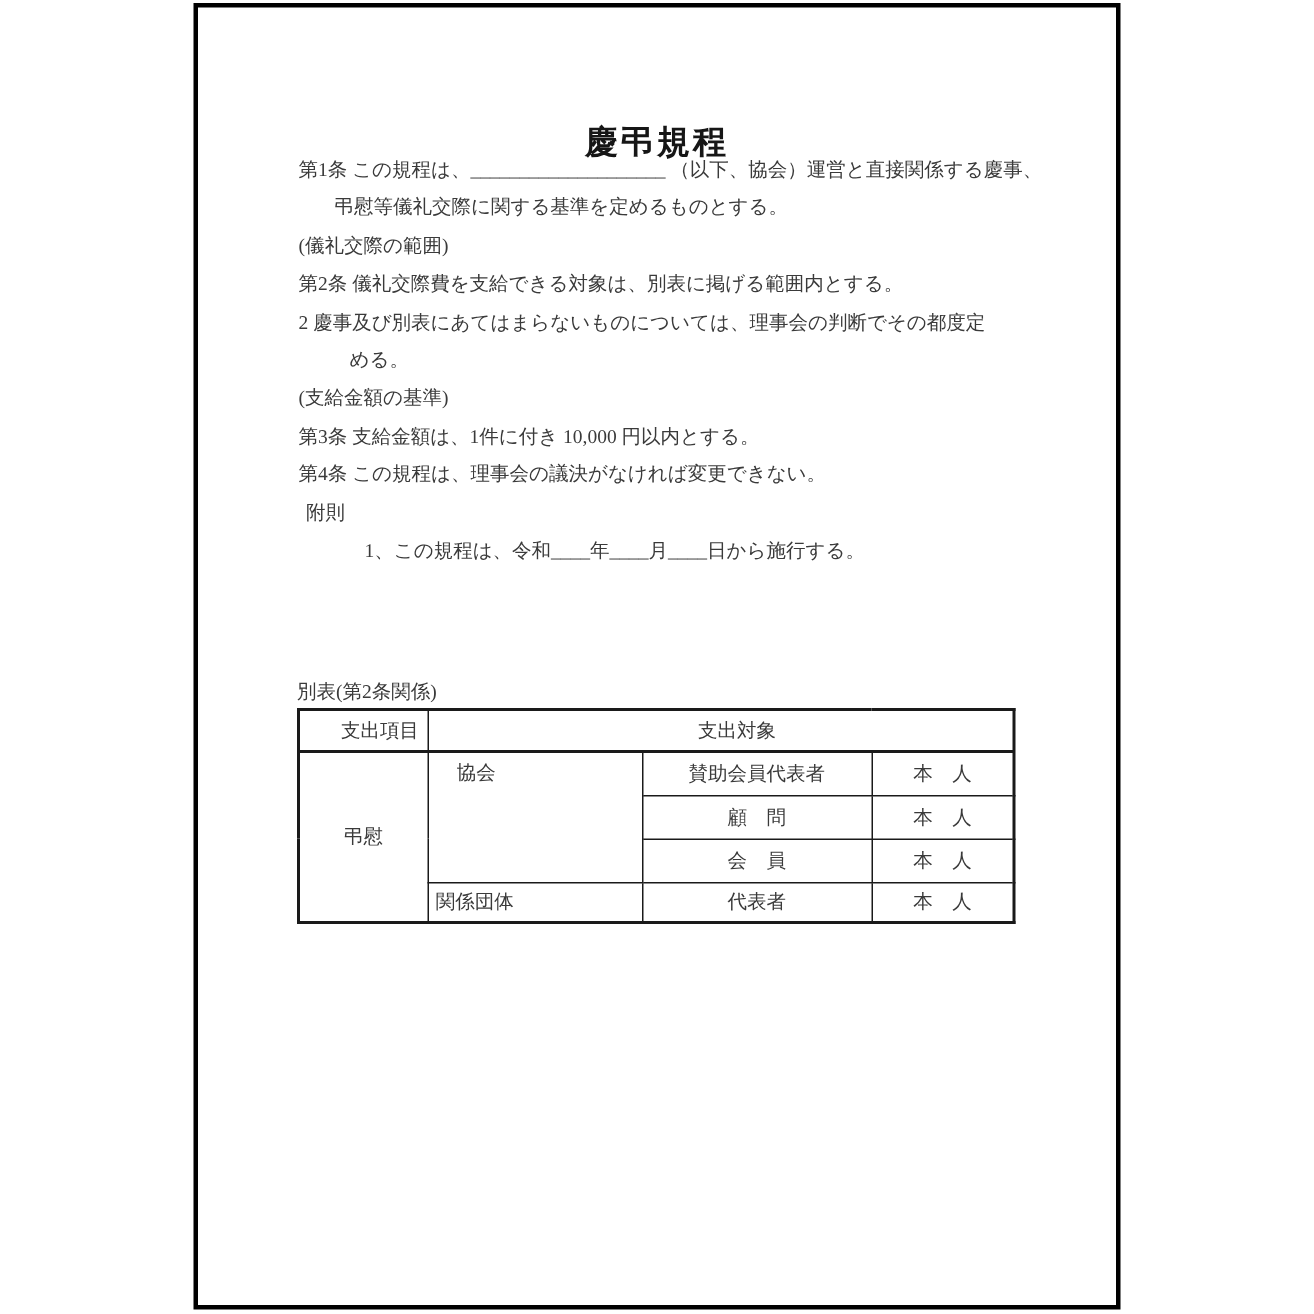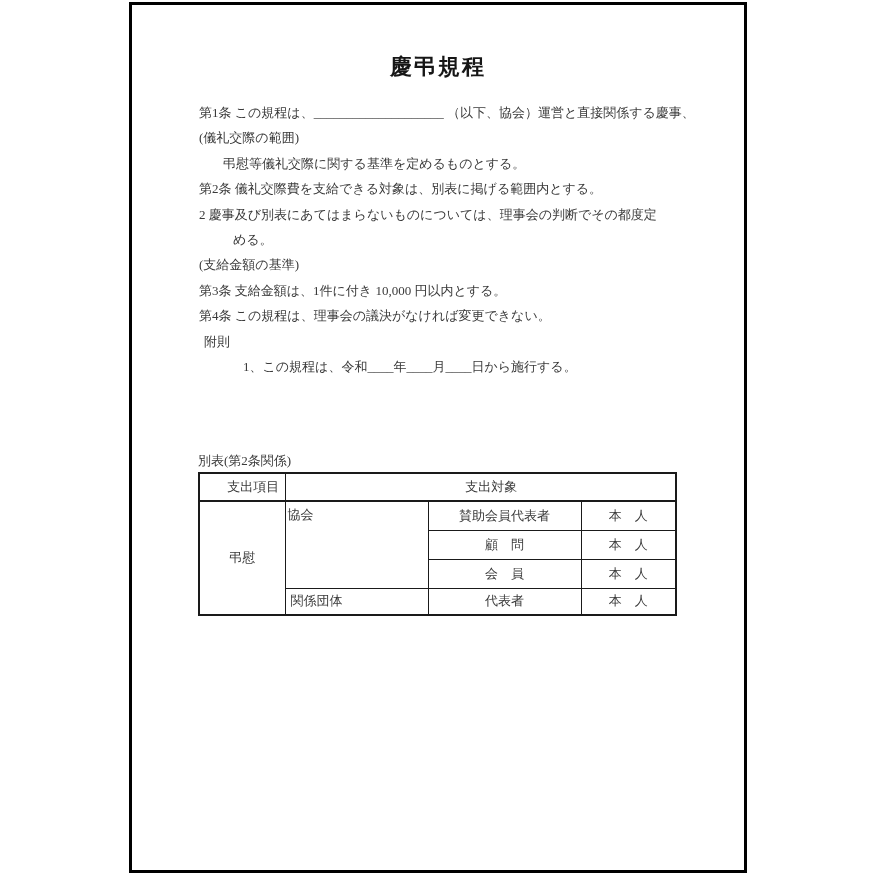--- a/index.html
+++ b/index.html
@@ -6,21 +6,21 @@
   body{
     width:876px;height:876px;background:#ffffff;position:relative;
     font-family:"Liberation Serif","DejaVu Serif",serif;color:#3a3a3a;
     overflow:hidden;
   }
   .page-frame{
     position:absolute;left:129px;top:2px;width:618px;height:871px;
     border:3px solid #000;box-sizing:border-box;background:#fff;
   }
   .doc-title{
-    position:absolute;left:132px;top:52px;width:612px;text-align:center;
+    position:absolute;left:132px;top:80px;width:612px;text-align:center;
     font-family:"Liberation Sans","DejaVu Sans",sans-serif;font-weight:bold;
     font-size:22px;letter-spacing:2px;color:#161616;
   }
   .body-text{
     position:absolute;left:199px;top:100px;width:505px;font-size:13px;
   }
   .line{height:25.4px;line-height:25.4px;white-space:nowrap;}
   .ind-0{margin-left:0;}
   .ind-5{margin-left:5px;}
   .ind-24{margin-left:24px;}
@@ -33,35 +33,35 @@
   table.appendix{
     position:absolute;left:198px;top:472px;border-collapse:collapse;
     table-layout:fixed;background:#fff;border:2px solid #1a1a1a;
   }
   table.appendix td{
     border:1px solid #1a1a1a;font-size:13px;padding:0;text-align:center;
     vertical-align:middle;color:#3a3a3a;overflow:hidden;
   }
   table.appendix tr.hdr td{border-bottom:2px solid #1a1a1a;padding-left:22px;}
   table.appendix td.cell-group-org{
-    text-align:left;vertical-align:top;padding:4px 5px 0 2px;
+    text-align:left;vertical-align:top;padding:4px 5px 0 19px;
   }
   table.appendix td.cell-left{text-align:left;padding:0 5px;}
 </style>
 </head>
 <body>
 
 <div class="page-frame"></div>
 
 <div class="doc-title">慶弔規程</div>
 
 <div class="body-text">
   <div class="line ind-0">第1条 この規程は、____________________ （以下、協会）運営と直接関係する慶事、</div>
+  <div class="line ind-24">弔慰等儀礼交際に関する基準を定めるものとする。</div>
   <div class="line ind-0">(儀礼交際の範囲)</div>
-  <div class="line ind-24">弔慰等儀礼交際に関する基準を定めるものとする。</div>
   <div class="line ind-0">第2条 儀礼交際費を支給できる対象は、別表に掲げる範囲内とする。</div>
   <div class="line ind-40">2 慶事及び別表にあてはまらないものについては、理事会の判断でその都度定</div>
   <div class="line ind-34">める。</div>
   <div class="line ind-0">(支給金額の基準)</div>
   <div class="line ind-0">第3条 支給金額は、1件に付き 10,000 円以内とする。</div>
   <div class="line ind-0">第4条 この規程は、理事会の議決がなければ変更できない。</div>
   <div class="line ind-5">附則</div>
   <div class="line ind-44">1、この規程は、令和____年____月____日から施行する。</div>
 </div>
 

